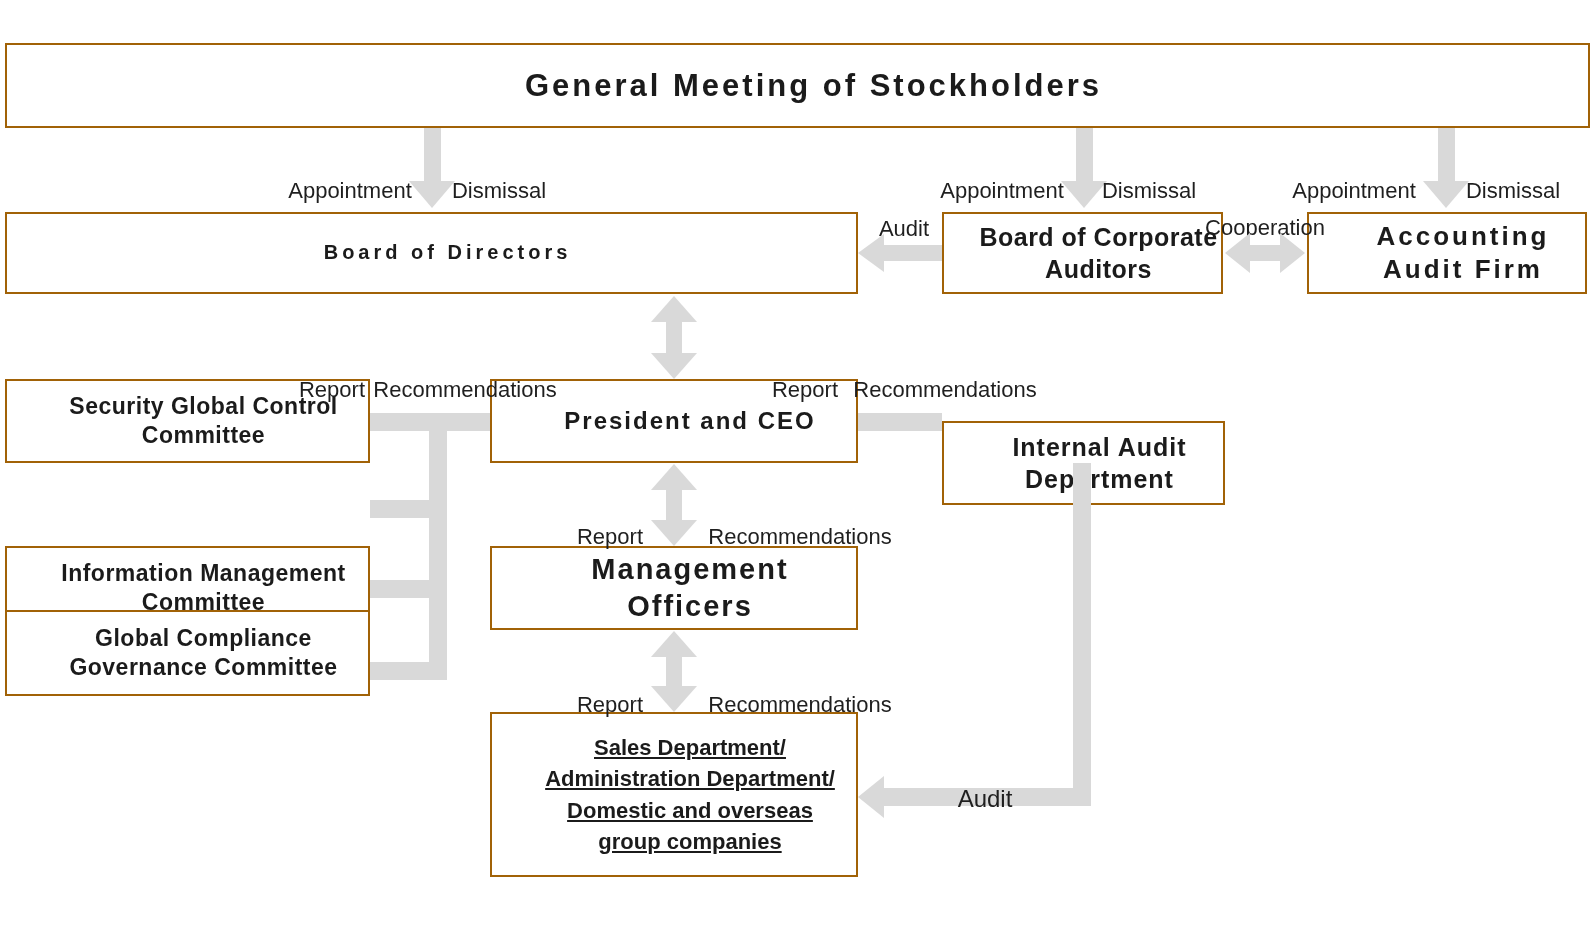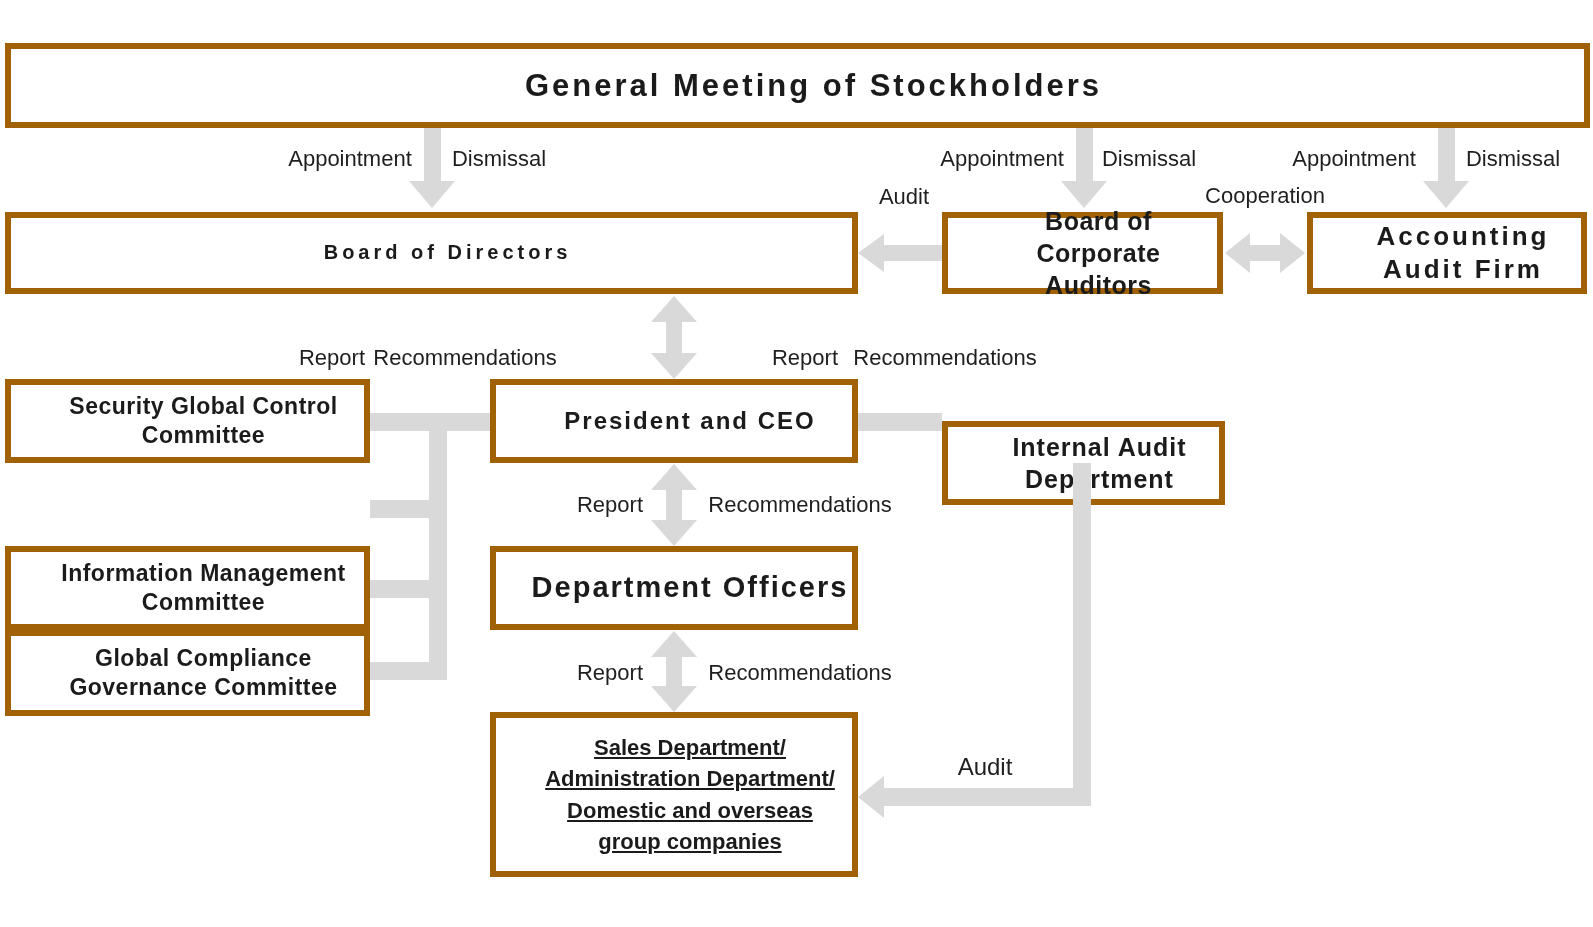--- a/index.html
+++ b/index.html
@@ -2,31 +2,31 @@
 <html><head>
 <meta charset="utf-8">
 <style>
   html,body { margin:0; padding:0; background:#ffffff; }
   .canvas {
     position:relative; width:1593px; height:927px; background:#ffffff;
     font-family:"Liberation Sans","DejaVu Sans",sans-serif; color:#1b1b1b;
     overflow:hidden;
   }
   .box {
-    position:absolute; background:#ffffff; border:6px solid #a16207;
+    position:absolute; background:#ffffff; border:2px solid #a16207;
     display:flex; align-items:center; justify-content:center; text-align:center;
     box-sizing:border-box;
     padding-left:32px;
   }
   .box .lbl { white-space:pre-line; font-weight:bold; line-height:1.28; }
   .conn { position:absolute; background:#d9d9d9; }
   .tri  { position:absolute; width:0; height:0; }
   .edge-label {
     position:absolute; transform:translate(-50%,-50%); white-space:nowrap;
-    font-size:22px; color:#1f1f1f;
+    font-size:22px; color:#1f1f1f;margin-top:32px;
   }
 </style>
 </head>
 <body>
 
 <div class="canvas">
 
   <div class="box" style="left:5px; top:43px; width:1585px; height:85px;">
     <div class="lbl" style="font-size:31px; letter-spacing:3px;">General Meeting of Stockholders</div>
   </div>
@@ -58,27 +58,27 @@
     <div class="lbl" style="font-size:23px; letter-spacing:0.5px;">Security Global Control
 Committee</div>
   </div>
 
 
   <div class="box" style="left:5px; top:546px; width:365px; height:84px;">
     <div class="lbl" style="font-size:23px; letter-spacing:0.5px;">Information Management
 Committee</div>
   </div>
 
-  <div class="box" style="left:5px; top:630px; width:365px; height:86px;">
+  <div class="box" style="left:5px; top:610px; width:365px; height:86px;">
     <div class="lbl" style="font-size:23px; letter-spacing:0.5px;">Global Compliance
 Governance Committee</div>
   </div>
 
   <div class="box" style="left:490px; top:546px; width:368px; height:84px;">
-    <div class="lbl" style="font-size:29px; letter-spacing:2px;">Department Officers</div>
+    <div class="lbl" style="font-size:29px; letter-spacing:2px;">Management Officers</div>
   </div>
 
   <div class="box" style="left:490px; top:712px; width:368px; height:165px;">
     <div class="lbl" style="font-size:22px; line-height:1.43;text-decoration:underline;">Sales Department/
 Administration Department/
 Domestic and overseas
 group companies</div>
   </div>
 
   <div class="conn" style="left:424px; top:128px; width:17px; height:54px;"></div>

